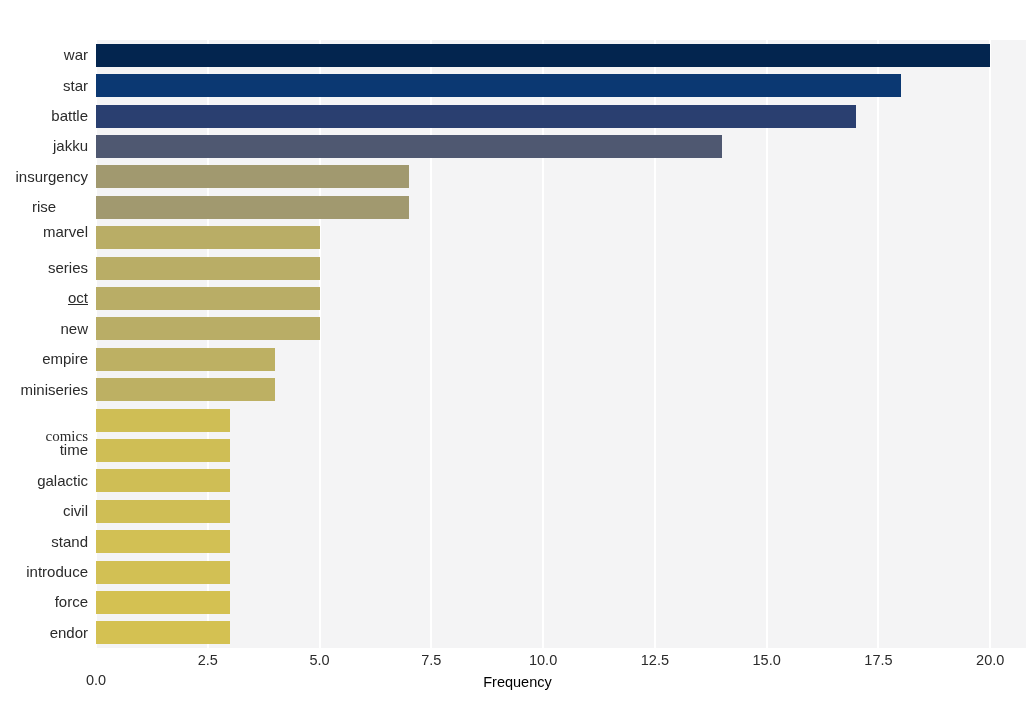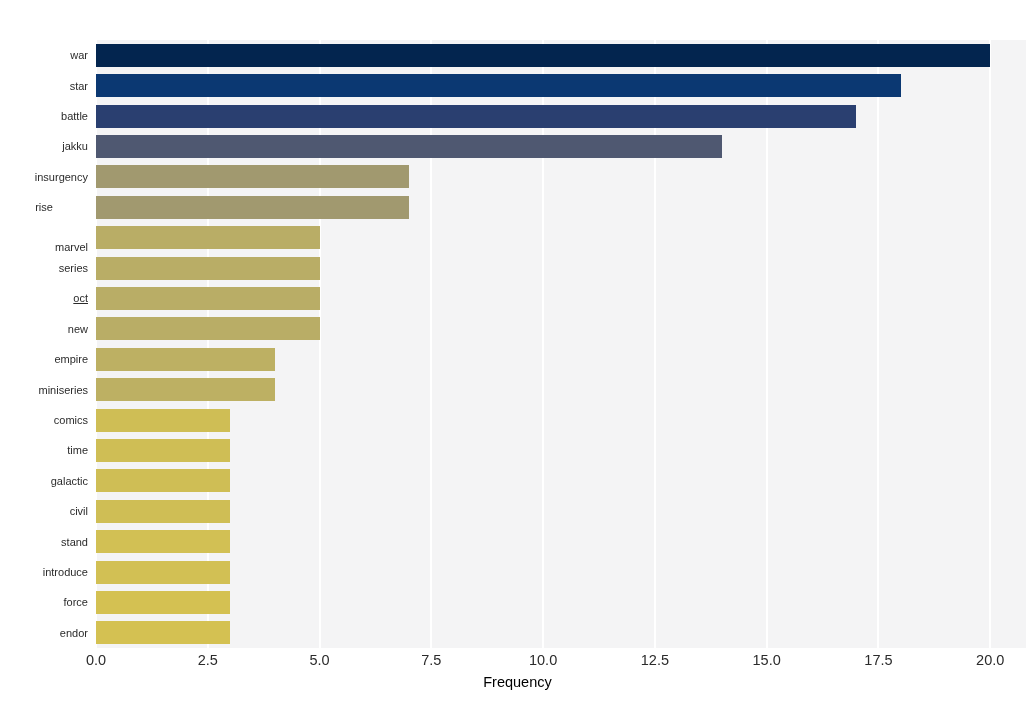--- a/index.html
+++ b/index.html
@@ -73,21 +73,21 @@
     left: 0;
     top: 40px;
     width: 88px;
     height: 608px;
   }
   .ylabel {
     position: absolute;
     right: 0;
     width: 88px;
     text-align: right;
-    font-size: 11px;
+    font-size: 15px;
     color: #2b2b2b;
     line-height: 16px;
     white-space: nowrap;
   }
 
   
   #xlabels-layer {
     position: absolute;
     left: 96px;
     top: 652px;
@@ -155,37 +155,37 @@
       </div>
   </div>
 
   <div id="ylabels-layer">
       <div class="ylabel" style="top: 7.2px;">war</div>
       <div class="ylabel" style="top: 37.6px;">star</div>
       <div class="ylabel" style="top: 68px;">battle</div>
       <div class="ylabel" style="top: 98.4px;">jakku</div>
       <div class="ylabel" style="top: 128.8px;">insurgency</div>
       <div class="ylabel" style="top: 159.2px; text-align: center;">rise</div>
-      <div class="ylabel" style="top: 199px;">marvel</div>
+      <div class="ylabel" style="top: 184px;">marvel</div>
       <div class="ylabel" style="top: 220px;">series</div>
       <div class="ylabel" style="top: 250.4px; text-decoration: underline;">oct</div>
       <div class="ylabel" style="top: 280.8px;">new</div>
       <div class="ylabel" style="top: 311.2px;">empire</div>
       <div class="ylabel" style="top: 341.6px;">miniseries</div>
-      <div class="ylabel" style="top: 372px;">comics</div>
+      <div class="ylabel" style="top: 388px; font-family: Liberation Serif, serif;">comics</div>
       <div class="ylabel" style="top: 402.4px;">time</div>
       <div class="ylabel" style="top: 432.8px; padding-left: 25px;">galactic</div>
       <div class="ylabel" style="top: 463.2px;">civil</div>
       <div class="ylabel" style="top: 493.6px;">stand</div>
       <div class="ylabel" style="top: 524px; text-align: right;">introduce</div>
       <div class="ylabel" style="top: 554.4px;">force</div>
       <div class="ylabel" style="top: 584.8px;">endor</div>
     </div>
   <div id="xlabels-layer">
-      <div class="xlabel" style="left: 0px;">0.0</div>
+      <div class="xlabel" style="left: 0px; margin-top: 20px;">0.0</div>
       <div class="xlabel" style="left: 111.779px;">2.5</div>
       <div class="xlabel" style="left: 223.558px;">5.0</div>
       <div class="xlabel" style="left: 335.337px;">7.5</div>
       <div class="xlabel" style="left: 447.115px;">10.0</div>
       <div class="xlabel" style="left: 558.894px;">12.5</div>
       <div class="xlabel" style="left: 670.673px;">15.0</div>
       <div class="xlabel" style="left: 782.452px;">17.5</div>
       <div class="xlabel" style="left: 894.231px;">20.0</div>
     </div>
 

